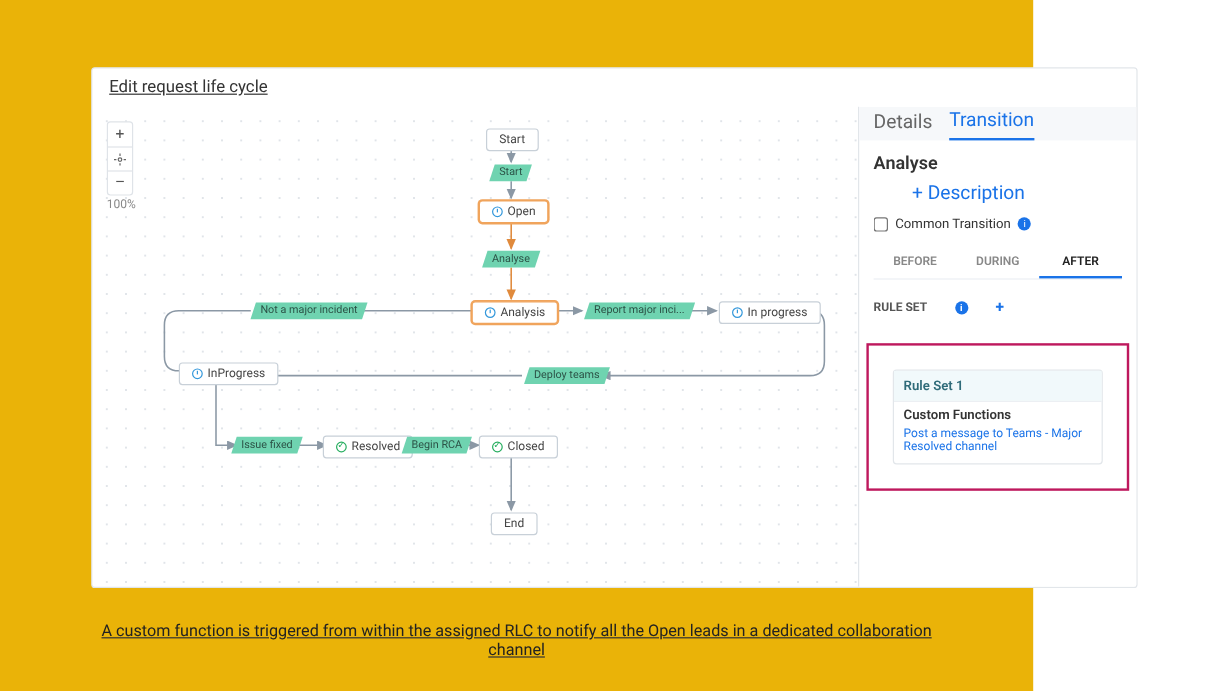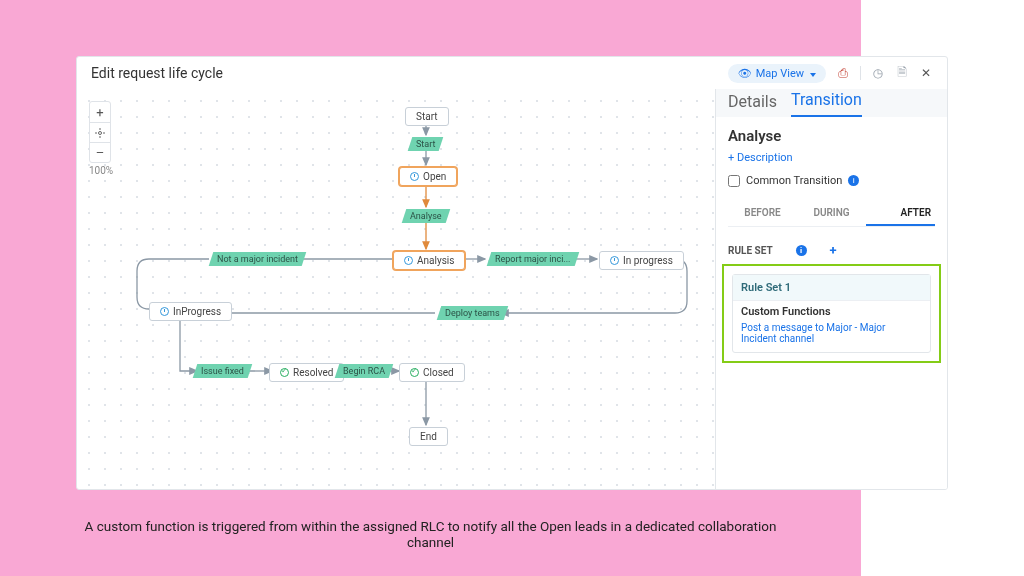--- a/index.html
+++ b/index.html
@@ -1,17 +1,17 @@
 <!DOCTYPE html>
 <html><head>
 <meta charset="utf-8">
 <style>
   * { box-sizing: border-box; margin: 0; padding: 0; }
   body { font-family: -apple-system, "Segoe UI", Roboto, Arial, sans-serif; background: #fff; color: #333; }
-  .outer { width: 861px; height: 576px; padding: 56px 76px 38px 76px; background: #f9a8d4; }
+  .outer { width: 861px; height: 576px; padding: 56px 76px 38px 76px; background: #eab308; text-decoration: underline; }
   .screenshot-frame { width: 872px; height: 434px; border: 1px solid #e2e6ea; border-radius: 3px; background: #fff; position: relative; overflow: hidden; }
   
   .hdr { height: 32px; display: flex; align-items: center; padding: 0 14px; justify-content: space-between; }
   .hdr-title { font-size: 14px; color: #333; }
   .hdr-right { display: flex; align-items: center; gap: 10px; }
   .mapview-btn { background: #eaf3fb; border-radius: 14px; padding: 3px 10px; font-size: 11px; color: #1a73e8; display: flex; align-items: center; gap: 4px; cursor: pointer; }
   .eye-icon::before { content: "👁"; font-size: 11px; color: #1a73e8; }
   .chev-down::after { content: ""; display:inline-block; border-left:3px solid transparent; border-right:3px solid transparent; border-top:4px solid #1a73e8; margin-left: 2px; }
   .hdr-icons { display:flex; align-items:center; gap:10px; color:#9aa3ad; }
   .hdr-icon { width:14px; height:14px; display:inline-flex; align-items:center; justify-content:center; font-size:12px; cursor:pointer; color:#9aa3ad; }
@@ -47,62 +47,48 @@
   svg.edges { position:absolute; inset:0; width:100%; height:100%; z-index:2; }
   .arrow { stroke:#8b98a5; stroke-width:1.3; fill:none; marker-end:url(#ah); }
 
   
   .panel { position:absolute; top:32px; right:0; bottom:0; width:232px; border-left:1px solid #e2e6ea; background:#fff; display:flex; flex-direction:column; overflow:hidden;}
   .ptabs { display:flex; gap:14px; font-size:16px; background:#f6f8fa; padding: 0 12px; height:28px; align-items:flex-end; }
   .ptab { padding:6px 0; color:#666; cursor:pointer; }
   .ptab.active { color:#1a73e8; border-bottom:2px solid #1a73e8; }
   .pbody { padding: 10px 12px 6px 12px; }
   .ptitle { font-size:15px; font-weight:600; color:#333; margin-bottom:6px;}
-  .pdesc { font-size:11px; color:#1a73e8; cursor:pointer; }
+  .pdesc { font-size:16px; color:#1a73e8; cursor:pointer;margin-left:32px; }
   .common-row { display:flex; align-items:center; gap:6px; margin-top:10px; font-size:11px; color:#333;}
   .common-row input { width:12px; height:12px; }
   .info-dot { width:11px; height:11px; border-radius:50%; background:#1a73e8; color:#fff; font-size:8px; display:inline-flex; align-items:center; justify-content:center;}
   .timing-tabs { display:flex; justify-content:space-between; margin-top:14px; font-size:10px; font-weight:600; color:#888; border-bottom:1px solid #eceff3;}
   .ttab { padding:6px 4px; flex:1; text-align:center; cursor:pointer;}
-  .ttab.active { color:#222; border-bottom:2px solid #1a73e8;text-align:right;}
+  .ttab.active { color:#222; border-bottom:2px solid #1a73e8;}
   .ruleset-hdr { display:flex; align-items:center; gap:23px; font-size:10px; font-weight:700; color:#555; padding:10px 12px 6px;}
   .ruleset-hdr .plus { color:#1a73e8; font-size:13px; font-weight:700; cursor:pointer;}
-  .rulesets { margin: 0 6px; border:2px solid #84cc16; padding:8px; }
+  .rulesets { margin: 16px 6px; border:2px solid #be185d; padding:20px; }
   .rs-card { border:1px solid #e2e6ea; border-radius:3px; font-size:11px;}
   .rs-card .rs-title { background:#f1f9fb; padding:6px 8px; font-weight:600; color:#2f6b79;}
   .rs-card .rs-row { padding:6px 8px; }
   .rs-card .rs-row .field { color:#27ae60; }
   .rs-card .rs-row .val { color:#333; }
   .rs-card .rs-sub { padding:4px 8px 2px; font-weight:600; color:#333; border-top:1px solid #eceff3;}
   .rs-card .rs-link { padding:2px 8px 8px; color:#1a73e8; font-size:10px; cursor:pointer;}
 
   .caption { text-align:center; font-size:13.5px; color:#222; padding-top: 28px; }
 </style>
 </head>
 <body>
 
 <div class="outer">
   <div class="screenshot-frame">
 
     <div class="hdr">
       <div class="hdr-title">Edit request life cycle</div>
-      <div class="hdr-right">
-        <div class="mapview-btn">
-          <span class="eye-icon"></span>
-          <span>Map View</span>
-          <span class="chev-down"></span>
-        </div>
-        <div class="hdr-icons">
-          <span class="hdr-icon pdf"></span>
-          <span class="vsep"></span>
-          <span class="hdr-icon time"></span>
-          <span class="hdr-icon doc"></span>
-          <span class="hdr-icon close"></span>
-        </div>
-      </div>
     </div>
 
     <div class="workspace">
       <div class="dotgrid"></div>
 
       <div class="zoom-box">
         <div class="zoom-btn">+</div>
         <div class="zoom-btn target">
           <svg viewBox="0 0 24 24">
               <circle cx="12" cy="12" r="3" fill="none" stroke="#666" stroke-width="2"></circle>
@@ -216,20 +202,20 @@
       </div>
       <div class="ruleset-hdr">
         <span>RULE SET</span>
         <span class="info-dot">i</span>
         <span class="plus">+</span>
       </div>
       <div class="rulesets">
         <div class="rs-card">
           <div class="rs-title">Rule Set 1</div>
           <div class="rs-sub">Custom Functions</div>
-          <div class="rs-link">Post a message to Major - Major Incident channel</div>
+          <div class="rs-link">Post a message to Teams - Major Resolved channel</div>
         </div>
       </div>
     </div>
   </div>
 
   <div class="caption">A custom function is triggered from within the assigned RLC to notify all the Open leads in a dedicated collaboration channel</div>
 </div>
 
 </body></html>

